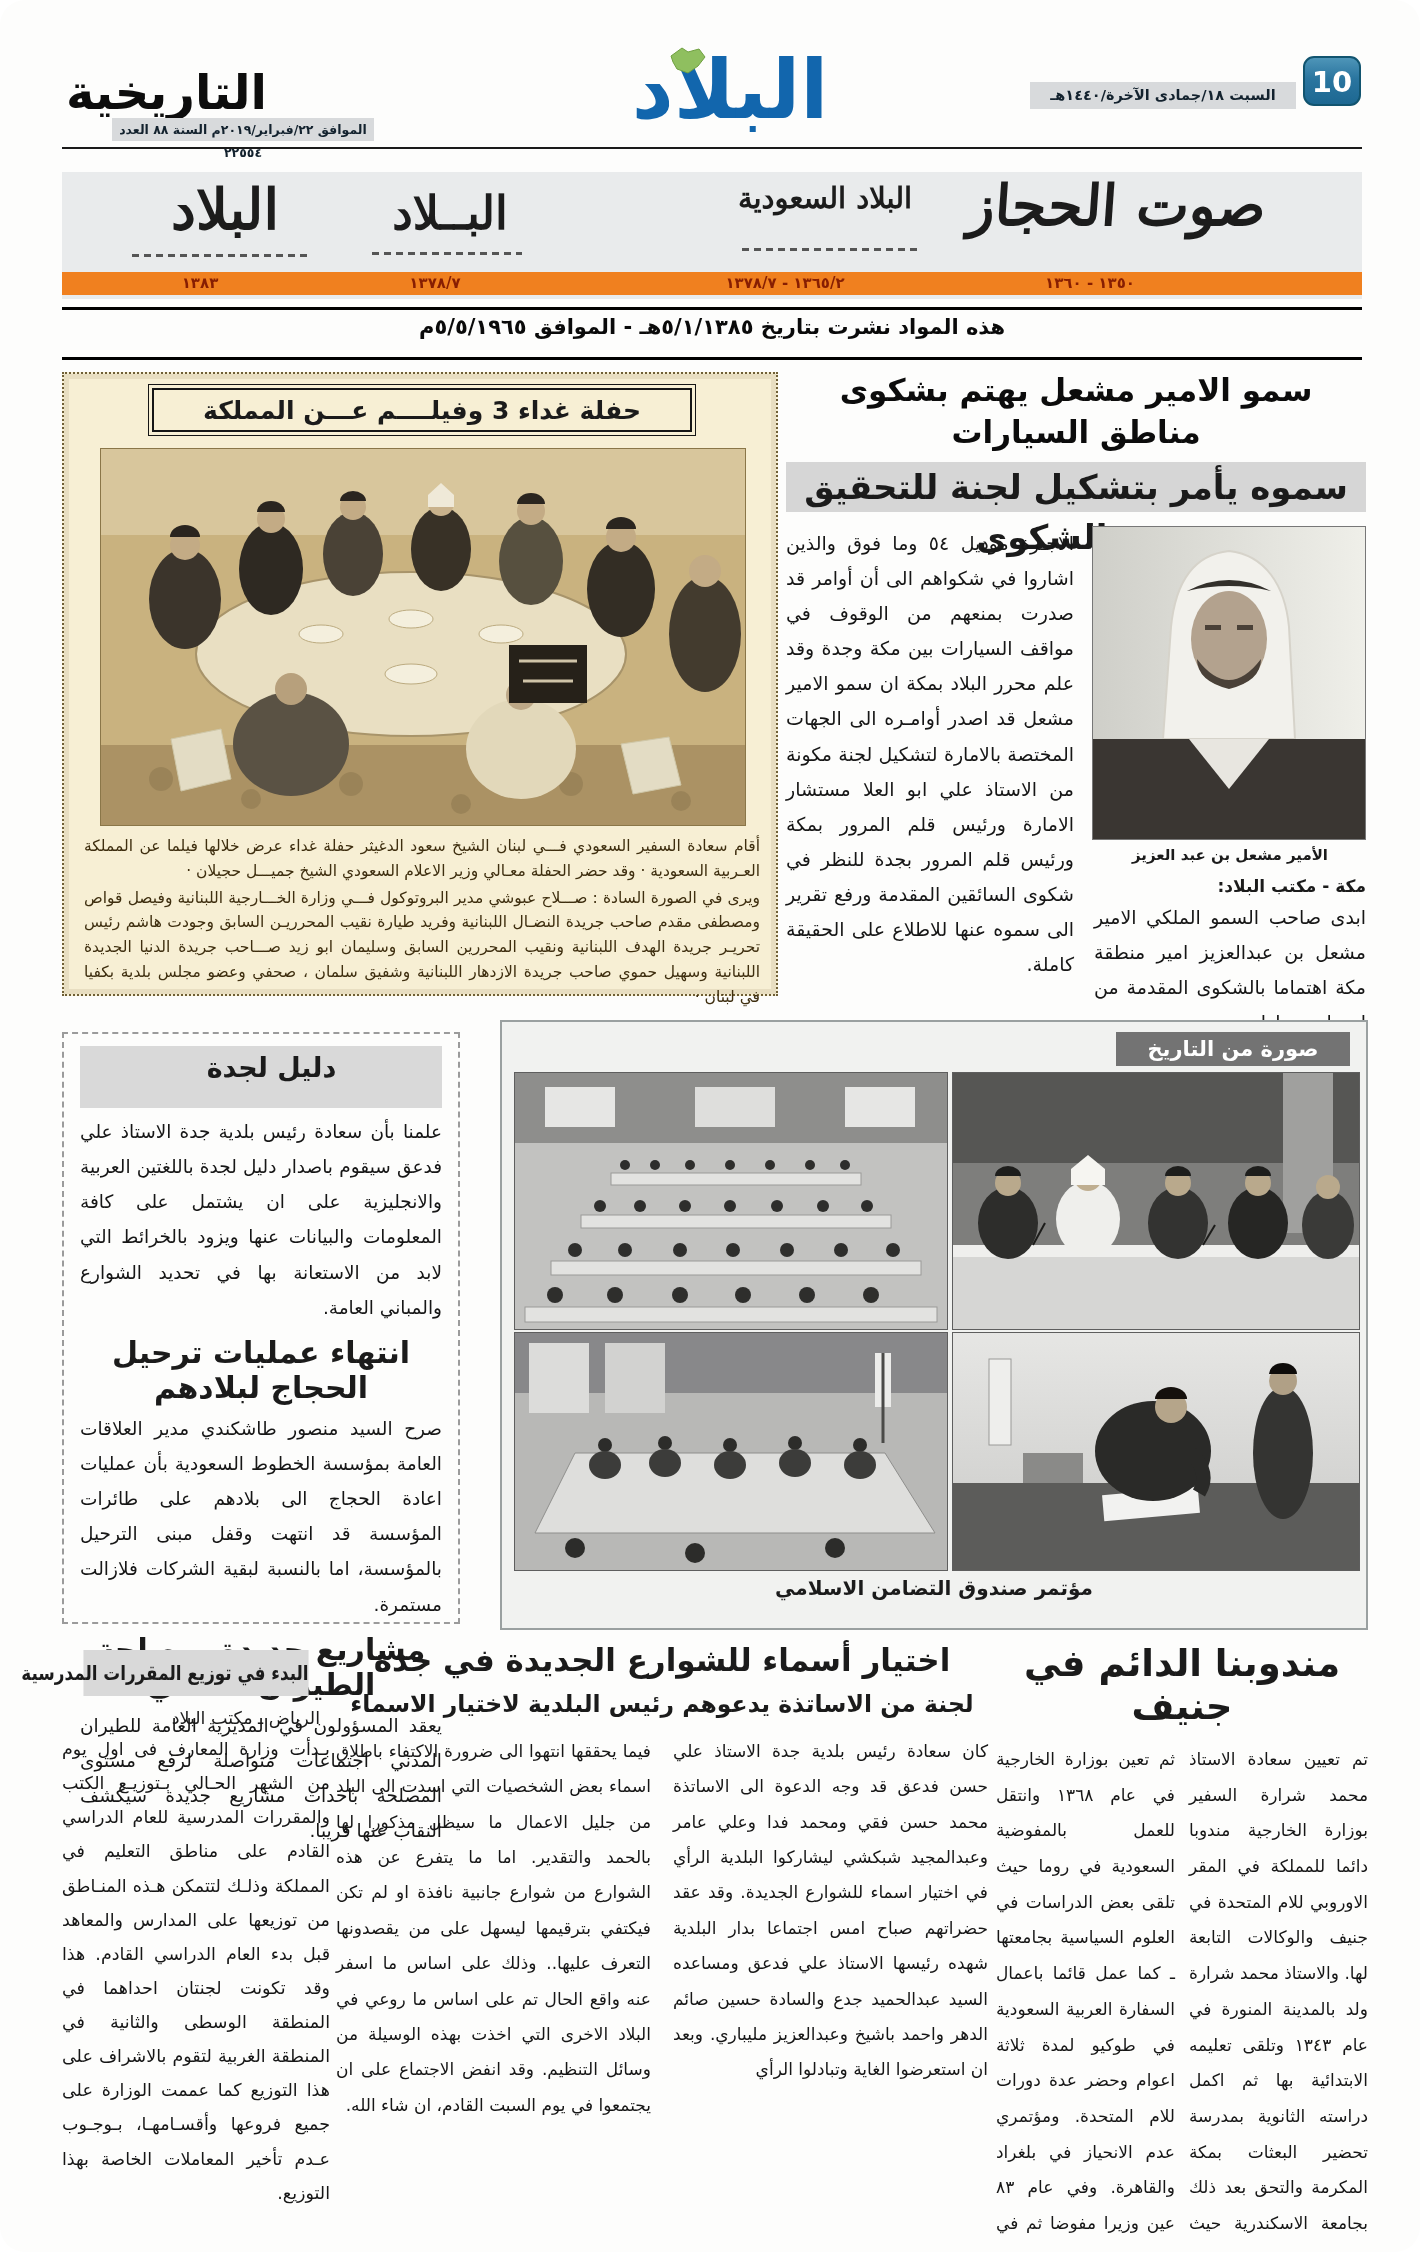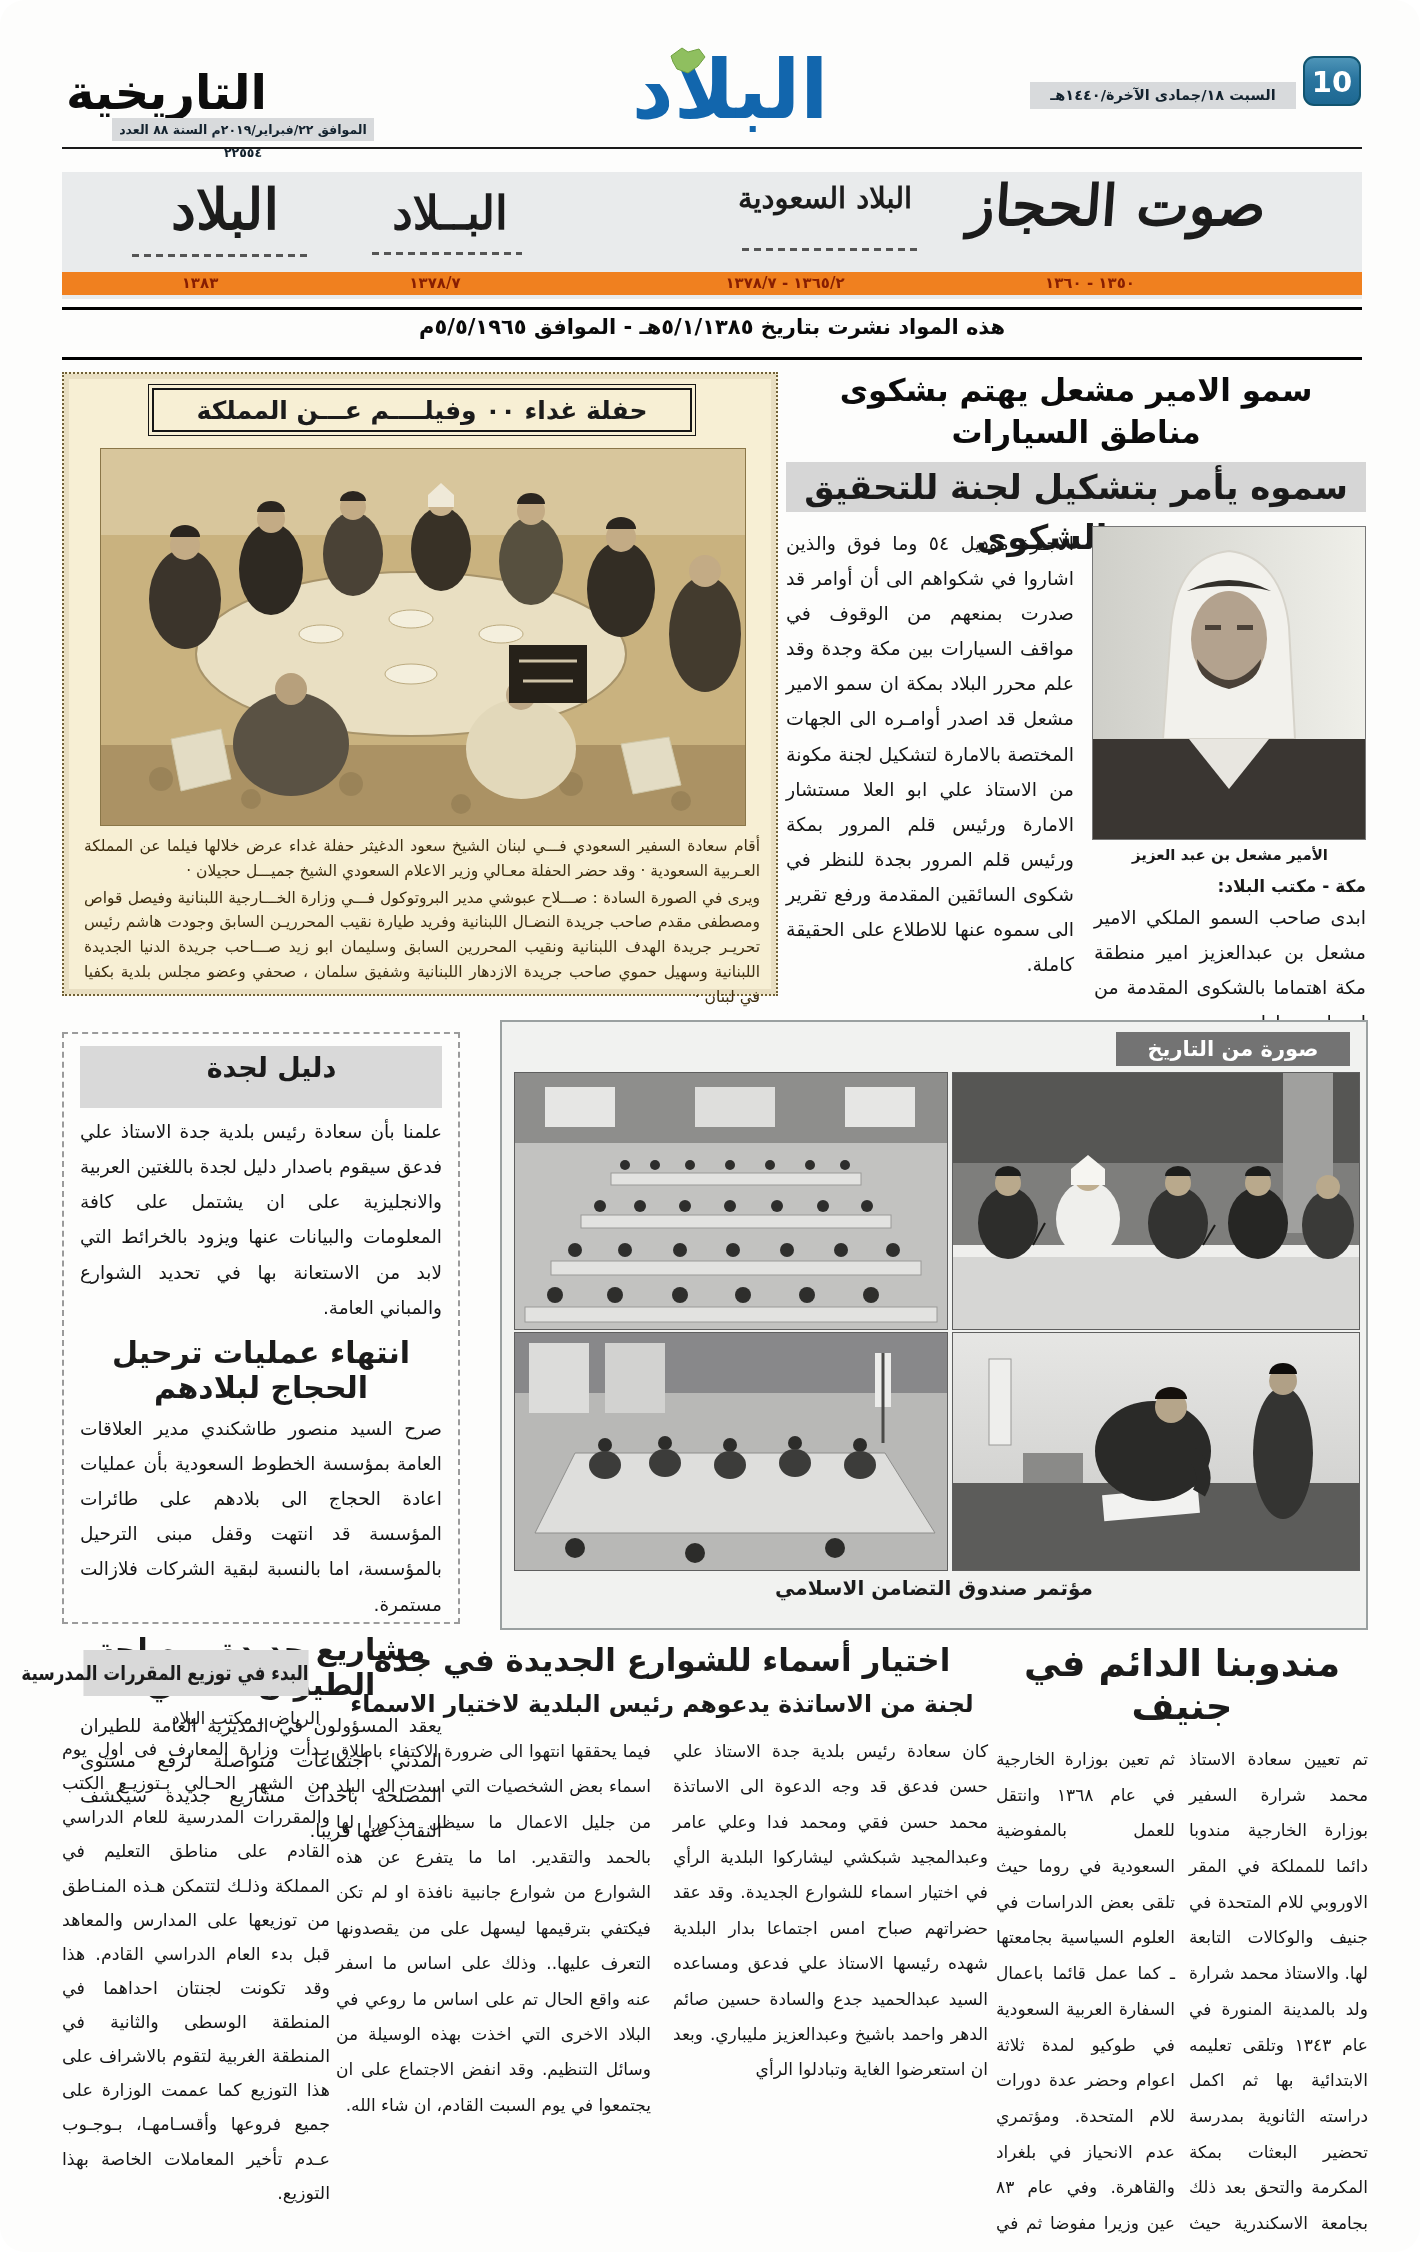--- a/index.html
+++ b/index.html
@@ -146,21 +146,21 @@
         <div class="byline">مكة - مكتب البلاد:</div>
         <div class="bodytxt">ابدى صاحب السمو الملكي الامير مشعل بن عبدالعزيز امير منطقة مكة اهتماما بالشكوى المقدمة من اصحاب سيارات</div>
       </div>
       <div class="colB">
         <div class="bodytxt">الاجـرة موديل ٥٤ وما فوق والذين اشاروا في شكواهم الى أن أوامر قد صدرت بمنعهم من الوقوف في مواقف السيارات بين مكة وجدة وقد علم محرر البلاد بمكة ان سمو الامير مشعل قد اصدر أوامـره الى الجهات المختصة بالامارة لتشكيل لجنة مكونة من الاستاذ علي ابو العلا مستشار الامارة ورئيس قلم المرور بمكة ورئيس قلم المرور بجدة للنظر في شكوى السائقين المقدمة ورفع تقرير الى سموه عنها للاطلاع على الحقيقة كاملة.</div>
       </div>
     </div>
   </div>
 
   <div class="abs lunch">
-    <div class="lunch-title">حفلة غداء ٠٠ وفيلــــم عـــن المملكة</div>
+    <div class="lunch-title">حفلة غداء 3 وفيلــــم عـــن المملكة</div>
     <svg class="lunch-photo" viewBox="0 0 644 376" preserveAspectRatio="none">
       <rect width="644" height="376" fill="#c9b27f"></rect>
       <rect width="644" height="86" fill="#d8c69c"></rect>
       <rect y="296" width="644" height="80" fill="#ab9264"></rect>
       <g fill="#6b5a38" opacity="0.25">
         <circle cx="60" cy="330" r="12"></circle>
           <circle cx="150" cy="350" r="10"></circle>
           <circle cx="250" cy="335" r="12"></circle>
         <circle cx="360" cy="355" r="10"></circle>
           <circle cx="470" cy="335" r="12"></circle>

